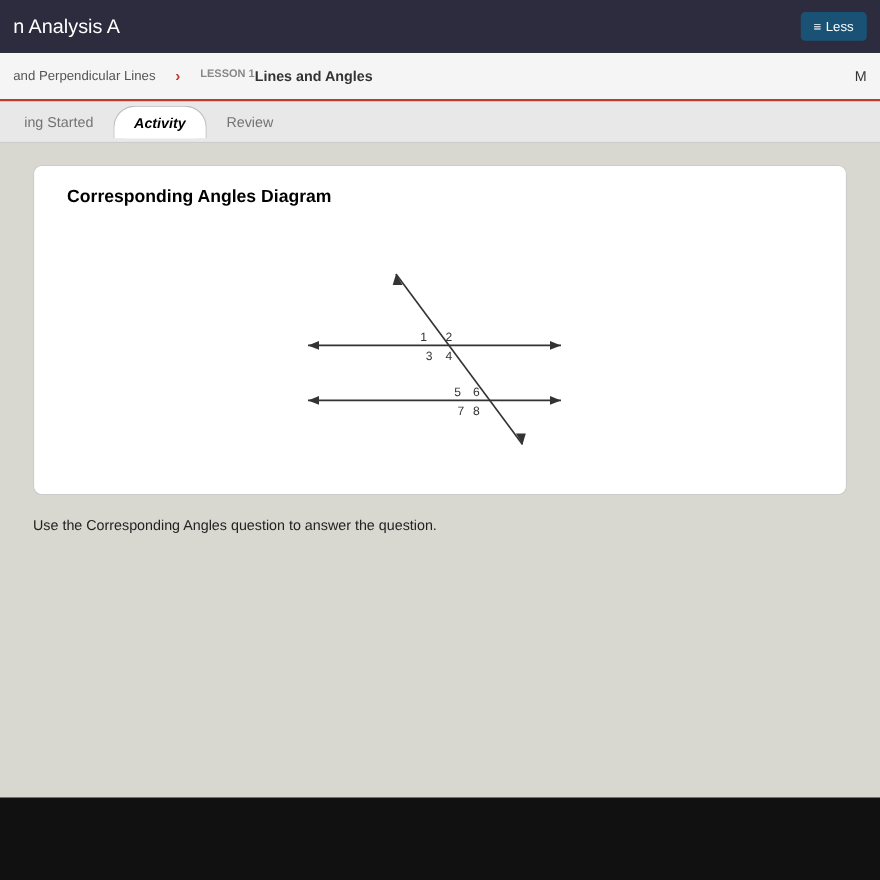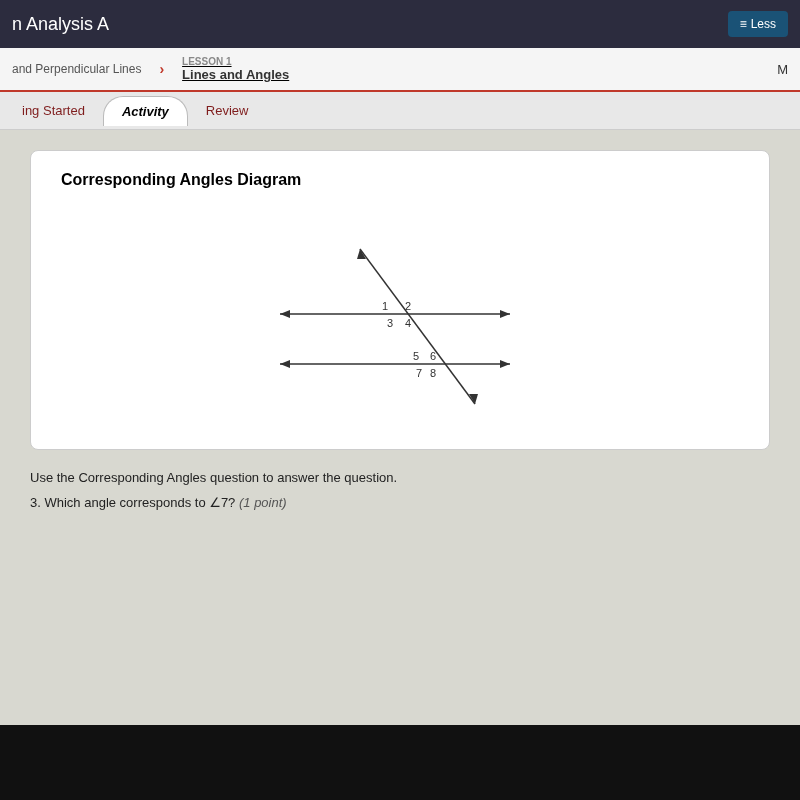--- a/index.html
+++ b/index.html
@@ -52,22 +52,21 @@
       color: #555;
       font-size: 12px;
     }
     .breadcrumb-arrow {
       color: #c0392b;
       font-size: 14px;
       font-weight: bold;
     }
     .breadcrumb-current {
       display: flex;
-      flex-direction: column;
-      text-decoration: underline;
+      flex-direction: row;
     }
     .breadcrumb-lesson-label {
       color: #888;
       font-size: 10px;
       font-weight: bold;
     }
     .breadcrumb-lesson-name {
       color: #333;
       font-size: 13px;
       font-weight: bold;
@@ -84,21 +83,21 @@
       display: flex;
       align-items: center;
       height: 38px;
       padding: 0 4px;
       gap: 0;
       border-bottom: 1px solid #ccc;
     }
     .tab {
       padding: 7px 18px;
       font-size: 13px;
-      color: #7f1d1d;
+      color: #737373;
       cursor: pointer;
       border-radius: 20px 20px 0 0;
       background: transparent;
       border: none;
       position: relative;
     }
     .tab.active {
       background: #ffffff;
       border: 1px solid #bbb;
       border-bottom: none;
@@ -260,27 +259,20 @@
         <text x="183" y="141" font-size="11" fill="#333" font-family="Arial">5</text>
         <text x="200" y="141" font-size="11" fill="#333" font-family="Arial">6</text>
         <text x="186" y="158" font-size="11" fill="#333" font-family="Arial">7</text>
         <text x="200" y="158" font-size="11" fill="#333" font-family="Arial">8</text>
       </svg>
     </div>
   </div>
 
   <p class="instruction-text">Use the Corresponding Angles question to answer the question.</p>
 
-  <p class="question-text">
-    <span>3.</span>
-    <span> </span>
-    <span>Which angle corresponds to ∠7?</span>
-    <span class="question-italic">  </span>
-    <span class="question-italic">(1 point)</span>
-  </p>
 
 </div>
 
 <div class="taskbar">
 
   <div class="taskbar-icon chrome">
     <svg width="34" height="34" viewBox="0 0 34 34">
       <circle cx="17" cy="17" r="16" fill="none" stroke="#ccc" stroke-width="1"></circle>
       <circle cx="17" cy="17" r="7" fill="#4285F4"></circle>
       <path d="M17 17 L33 17" stroke="#EA4335" stroke-width="5" stroke-linecap="round"></path>

